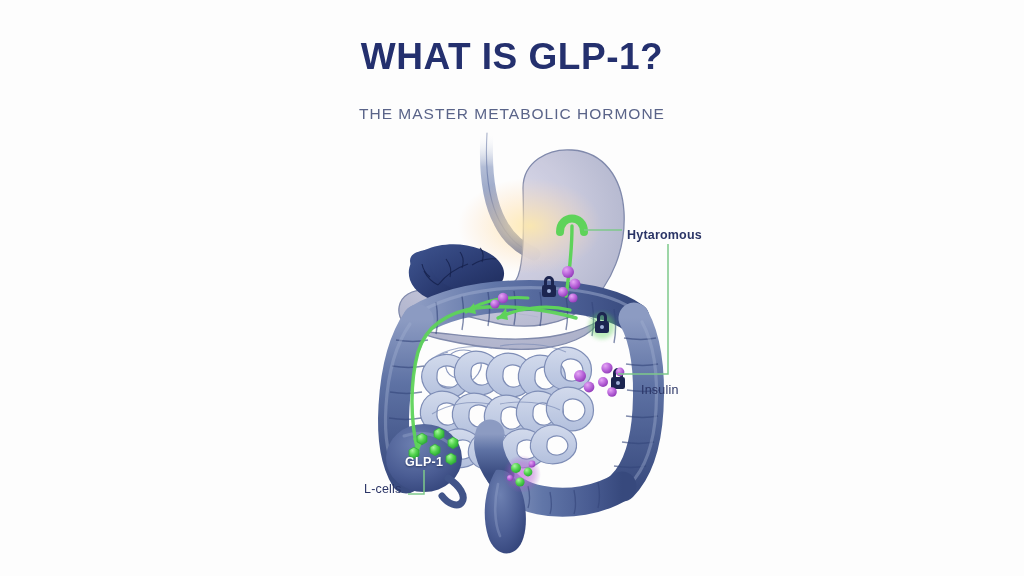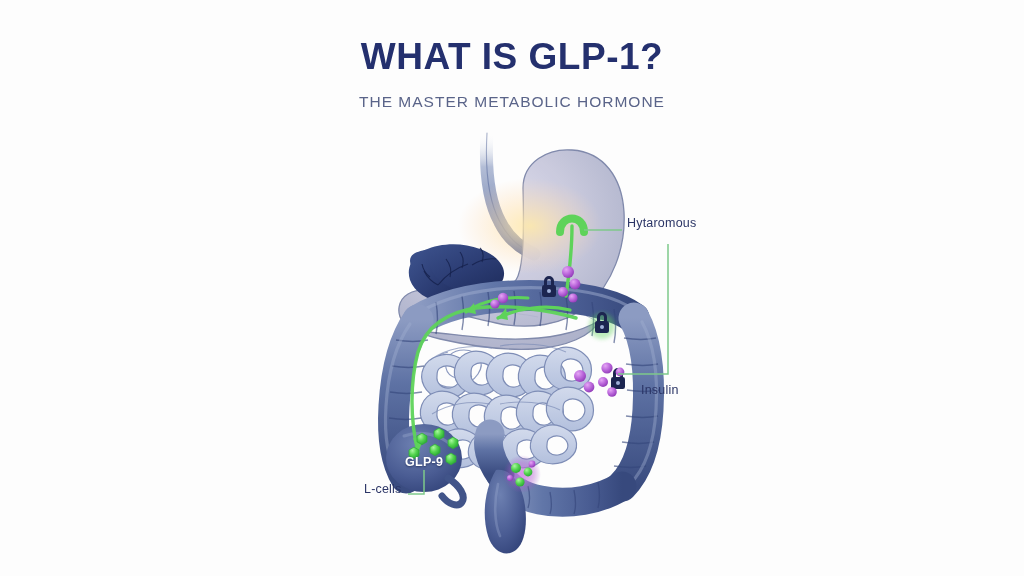--- a/index.html
+++ b/index.html
@@ -29,39 +29,39 @@
     letter-spacing: 0.5px;
     color: #24306e;
     line-height: 1.0;
     margin: 0;
   }
   #subtitle {
     font-size: 15.5px;
     font-weight: normal;
     letter-spacing: 1.0px;
     color: #5a6489;
-    margin: 4px;
+    margin: 16px;
     padding-top: 14px;
   }
   
   #art {
     position: absolute;
     left: 0; top: 0;
     width: 1024px;
     height: 576px;
   }
   
   .callout {
     position: absolute;
     font-size: 12.5px;
     color: #2b3566;
     letter-spacing: 0.2px;
     white-space: nowrap;
   }
-  #lbl-hytaromous { left: 627px; top: 216px; }
+  #lbl-hytaromous { left: 627px; top: 228px; font-weight: bold; }
   #lbl-insulin    { left: 641px; top: 383px; }
   #lbl-lcells     { left: 364px; top: 482px; }
   .organ-label {
     position: absolute;
     font-size: 12.5px;
     font-weight: bold;
     color: #ffffff;
     letter-spacing: 0.3px;
     white-space: nowrap;
     text-shadow: 0 1px 2px rgba(10,20,60,0.55);
@@ -388,15 +388,15 @@
       <path d="M584,230 L622,230"></path>
       <path d="M618,374 L668,374 L668,244"></path>
       <path d="M424,470 L424,494 L408,494"></path>
     </g>
   </svg>
 
   <div class="callout" id="lbl-hytaromous">Hytaromous</div>
   <div class="callout" id="lbl-insulin">Insulin</div>
   <div class="callout" id="lbl-lcells">L-cells</div>
 
-  <div class="organ-label" id="lbl-glp1">GLP-9</div>
+  <div class="organ-label" id="lbl-glp1">GLP-1</div>
 
 </div>
 
 </body></html>

